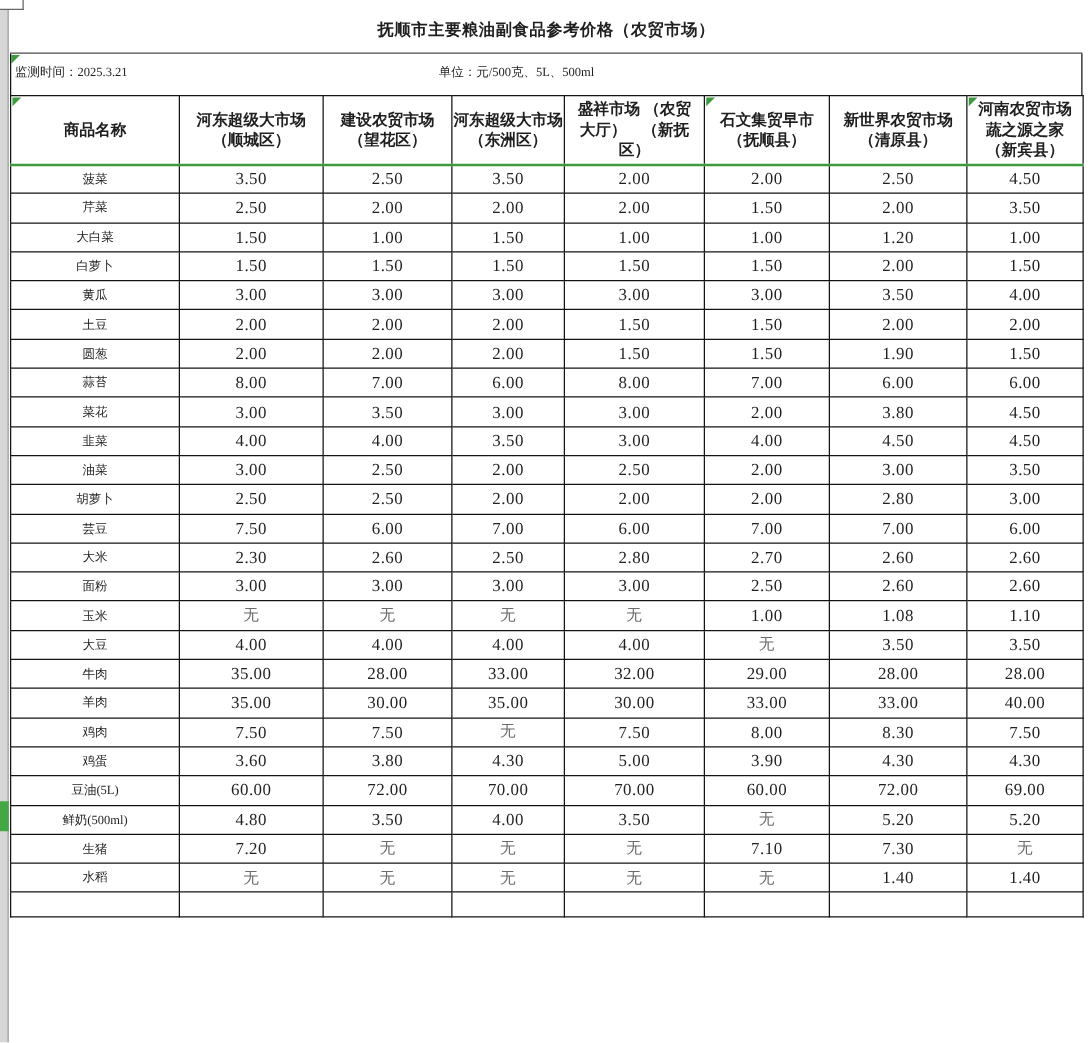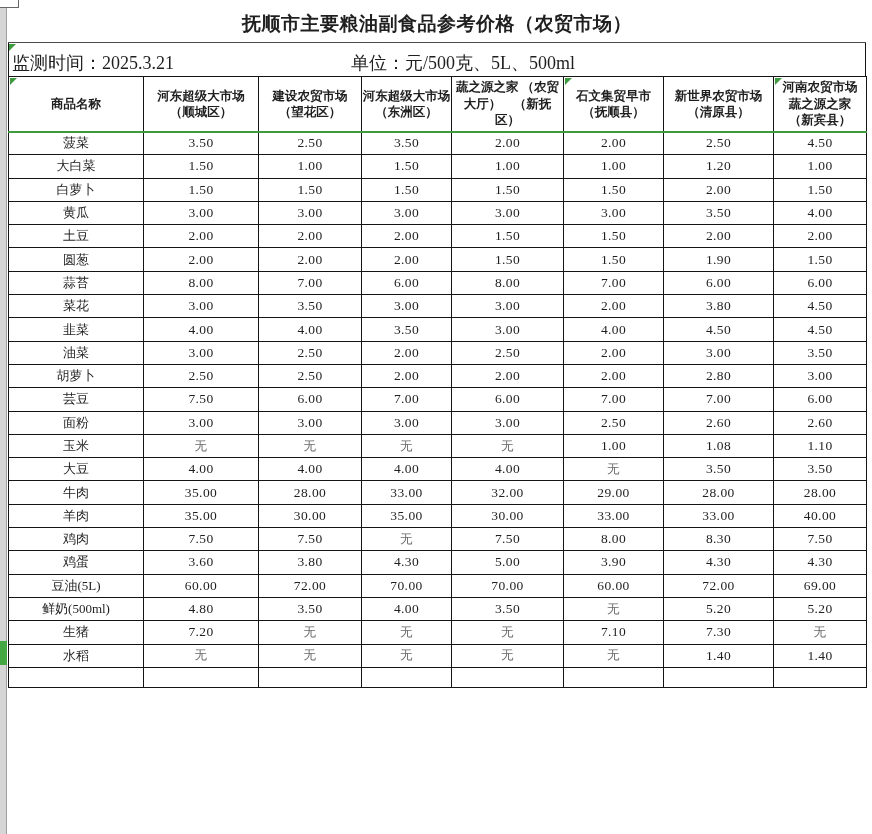--- a/index.html
+++ b/index.html
@@ -23,24 +23,24 @@
   .corner-box {
     position: absolute; left: 0; top: 0; width: 19px; height: 8px;
     background: #fff; border-right: 1px solid #666; border-bottom: 1px solid #666;
   }
 
   .main { position: absolute; left: 8px; top: 0; width: 858px; }
 
   .title-row {
     height: 43px; display: flex; align-items: center; justify-content: center;
     padding-top: 6px; border-bottom: 1px solid #4a4a4a;
-    font-size: 19px; font-weight: bold; letter-spacing: 0.5px;
-  }
-
-  .info-row { position: relative; height: 33px; font-size: 18px;
+    font-size: 13px; font-weight: bold; letter-spacing: 0.5px;
+  }
+
+  .info-row { position: relative; height: 33px; font-size: 10px;
     border-left: 1px solid var(--grid, #141414); border-right: 1px solid var(--grid, #141414); }
   .info-row .monitor { position: absolute; left: 3px; top: 8px; }
   .info-row .unit { position: absolute; left: 342px; top: 8px; }
 
   .tri {
     display: block; width: 0; height: 0;
     border-top: 7px solid var(--accent-green, #3e9a3e);
     border-right: 7px solid transparent;
   }
   .info-row > .tri { position: absolute; left: 0px; top: 1px; }
@@ -52,21 +52,21 @@
     text-align: center; vertical-align: middle; overflow: hidden;
     padding: 0;
   }
   thead tr { height: 55px; border-bottom: 2px solid var(--accent-green, #3e9a3e); }
   th {
     position: relative; font-size: 12.5px; font-weight: bold;
     line-height: 1.3; white-space: pre-line;
   }
   tbody tr { height: 23.3px; }
   td { font-size: 13.5px; letter-spacing: 0.4px; }
-  td.name { font-size: 13px; letter-spacing: 0; }
+  td.name { font-size: 10px; letter-spacing: 0; }
   td.empty { color: var(--empty-text, #6b6b6b); font-size: 12.5px; }
   tr.clip { height: 20px; }
 </style>
 </head>
 <body>
 
 <div class="screen">
   <div class="gutter"></div>
   <div class="selection-bar"></div>
   <div class="corner-box"></div>
@@ -95,21 +95,21 @@
       </colgroup>
       <thead id="thead">
           <tr>
             <th><span class="tri"></span>商品名称</th>
             <th>河东超级大市场
 （顺城区）</th>
             <th>建设农贸市场
 （望花区）</th>
             <th>河东超级大市场
 （东洲区）</th>
-            <th>蔬之源之家 （农贸
+            <th>盛祥市场 （农贸
 大厅）　（新抚
 区）</th>
             <th><span class="tri"></span>石文集贸早市
 （抚顺县）</th>
             <th>新世界农贸市场
 （清原县）</th>
             <th><span class="tri"></span>河南农贸市场
 蔬之源之家
 （新宾县）</th>
           </tr>
@@ -119,20 +119,30 @@
             <td class="name">菠菜</td>
             <td class="price">3.50</td>
             <td class="price">2.50</td>
             <td class="price">3.50</td>
             <td class="price">2.00</td>
             <td class="price">2.00</td>
             <td class="price">2.50</td>
             <td class="price">4.50</td>
           </tr>
           <tr>
+            <td class="name">芹菜</td>
+            <td class="price">2.50</td>
+            <td class="price">2.00</td>
+            <td class="price">2.00</td>
+            <td class="price">2.00</td>
+            <td class="price">1.50</td>
+            <td class="price">2.00</td>
+            <td class="price">3.50</td>
+          </tr>
+          <tr>
             <td class="name">大白菜</td>
             <td class="price">1.50</td>
             <td class="price">1.00</td>
             <td class="price">1.50</td>
             <td class="price">1.00</td>
             <td class="price">1.00</td>
             <td class="price">1.20</td>
             <td class="price">1.00</td>
           </tr>
           <tr>
@@ -227,20 +237,30 @@
           </tr>
           <tr>
             <td class="name">芸豆</td>
             <td class="price">7.50</td>
             <td class="price">6.00</td>
             <td class="price">7.00</td>
             <td class="price">6.00</td>
             <td class="price">7.00</td>
             <td class="price">7.00</td>
             <td class="price">6.00</td>
+          </tr>
+          <tr>
+            <td class="name">大米</td>
+            <td class="price">2.30</td>
+            <td class="price">2.60</td>
+            <td class="price">2.50</td>
+            <td class="price">2.80</td>
+            <td class="price">2.70</td>
+            <td class="price">2.60</td>
+            <td class="price">2.60</td>
           </tr>
           <tr>
             <td class="name">面粉</td>
             <td class="price">3.00</td>
             <td class="price">3.00</td>
             <td class="price">3.00</td>
             <td class="price">3.00</td>
             <td class="price">2.50</td>
             <td class="price">2.60</td>
             <td class="price">2.60</td>

